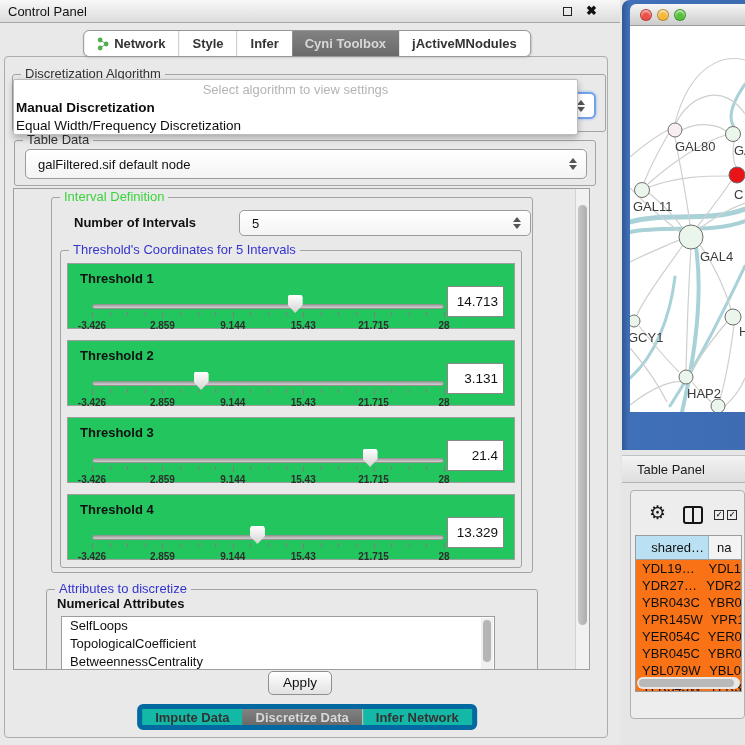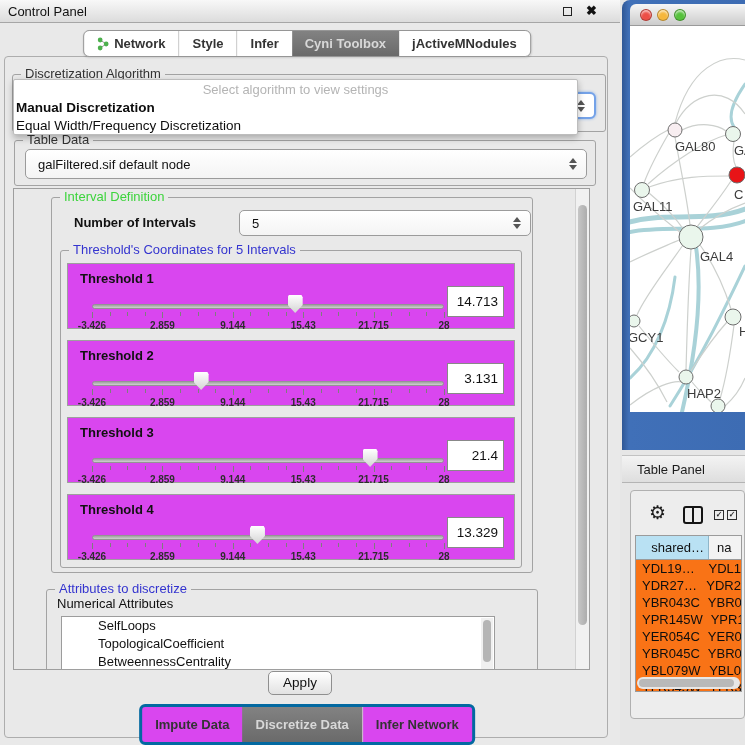--- a/index.html
+++ b/index.html
@@ -60,50 +60,50 @@
   .params-panel { position:absolute; left:13px; top:188px; width:577px; height:482px;
     border:1px solid #9e9e9e; background:#e9e9e9; overflow:hidden; }
   .v-scroll { position:absolute; right:0; top:0; width:14px; height:100%;
     background:#f1f1f1; border-left:1px solid #d2d2d2; }
   .v-thumb { position:absolute; left:2px; width:9px; background:linear-gradient(90deg,#c6c6c6,#adadad);
     border-radius:5px; }
 
   .noi-label { position:absolute; font-size:13px; font-weight:bold; color:#111; }
 
   .thr-box { position:absolute; left:6px; width:448px; height:66px;
-    background:#d946ef; border:1px solid #9e9e9e; }
+    background:#22c55e; border:1px solid #9e9e9e; }
   .thr-label { position:absolute; left:12px; top:7px; font-size:13px; font-weight:bold; color:#111; }
   .thr-track { position:absolute; left:24px; top:40px; width:352px; height:5px;
     background:linear-gradient(#a2a2a2,#cfcfcf); border:1px solid #949494; border-radius:3px; }
   .thr-thumb { position:absolute; width:15px; height:18px; top:31px;
     background:linear-gradient(#ffffff,#d4d4d4);
     clip-path:polygon(8% 0, 92% 0, 100% 12%, 100% 55%, 50% 100%, 0 55%, 0 12%);
     filter:drop-shadow(0 0 1px #7d7d7d); }
   .tick { position:absolute; width:1px; background:#7e7e7e; }
   .scale-lbl { position:absolute; top:56px; transform:translateX(-50%);
     font-size:10px; font-weight:bold; color:#2e2e2e; }
   .thr-value { position:absolute; right:10px; top:22px; width:57px; height:31px;
     background:#fff; border:1px solid #888; font-size:13.5px; color:#111;
     text-align:right; line-height:29px; padding-right:5px; }
 
-  .attr-subtitle { position:absolute; left:10px; top:6px; font-size:13px; font-weight:normal; color:#111; }
+  .attr-subtitle { position:absolute; left:10px; top:6px; font-size:13px; font-weight:bold; color:#111; }
   .attr-list { position:absolute; left:14px; top:26px; width:434px; height:84px;
     background:#fff; border:1px solid #9c9c9c; overflow:hidden; }
-  .attr-item { font-size:13px; line-height:18px; padding-left:8px; color:#111;margin-left:28px; }
+  .attr-item { font-size:13px; line-height:18px; padding-left:8px; color:#111; }
   .attr-scroll { position:absolute; right:1px; top:1px; width:12px; height:82px; background:#f0f0f0; }
   .attr-thumb { position:absolute; left:2px; top:2px; width:8px; height:42px;
     background:#b5b5b5; border-radius:4px; }
 
   .apply-btn { position:absolute; left:268px; top:671px; width:64px; height:24px;
     background:linear-gradient(#ffffff,#e2e2e2); border:1px solid #8f8f8f; border-radius:5px;
     font-size:13.5px; color:#111; text-align:center; line-height:22px; }
 
   .bottom-tabbar { position:absolute; top:704px; left:307px; transform:translateX(-50%);
-    display:flex; background:#d946ef; border:3px solid #0369a1; border-radius:6px;
-    overflow:hidden; height:41px; z-index:6; }
+    display:flex; background:#14b8a6; border:5px solid #0369a1; border-radius:6px;
+    overflow:hidden; height:26px; z-index:6; }
 
   
   .network-window { position:absolute; left:622px; top:0; width:123px; height:450px;
     background:linear-gradient(90deg,#2f5795 0px,#4070b8 7px,#3d6cb3 100%);
     border-top-left-radius:8px; }
   .nw-titlebar { position:absolute; left:8px; top:4px; width:115px; height:22px;
     background:linear-gradient(#f6f6f6,#cccccc); border-top-left-radius:6px;
     border-bottom:1px solid #9a9a9a; }
   .tlight { position:absolute; top:5px; width:12px; height:12px; border-radius:50%;
     border:1px solid rgba(0,0,0,0.25); box-shadow:inset 0 2px 2px rgba(255,255,255,0.6); }

